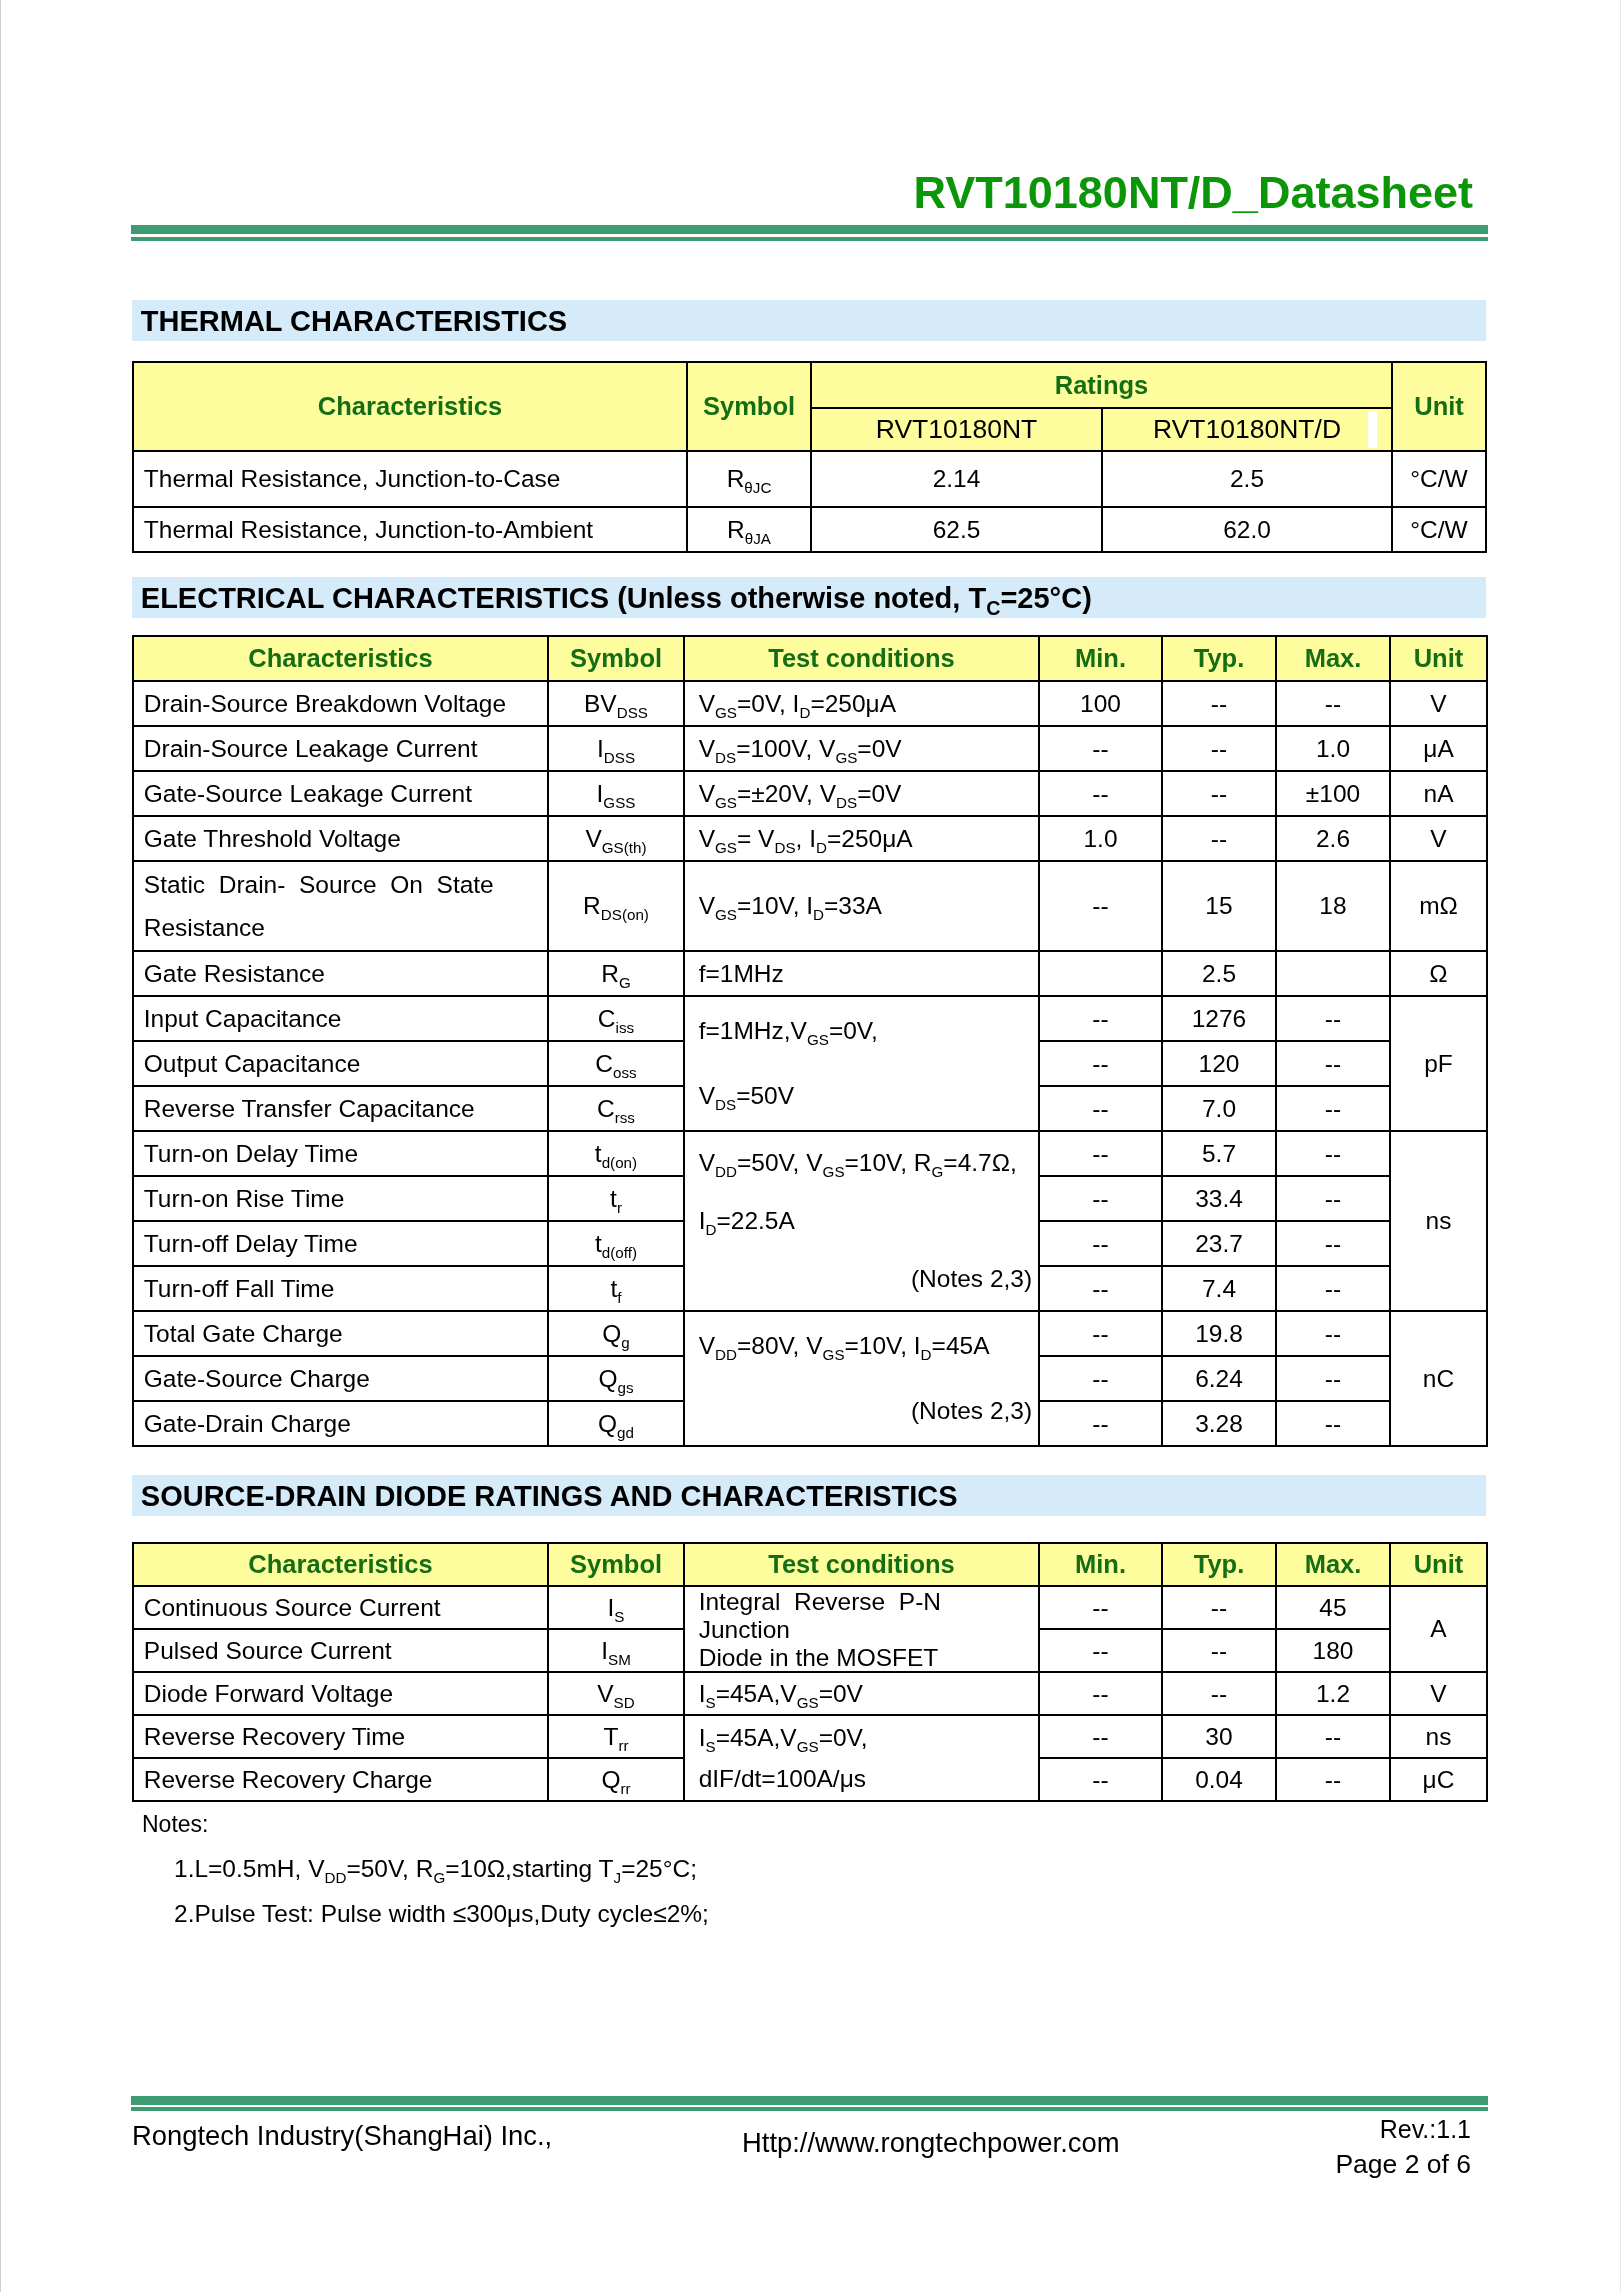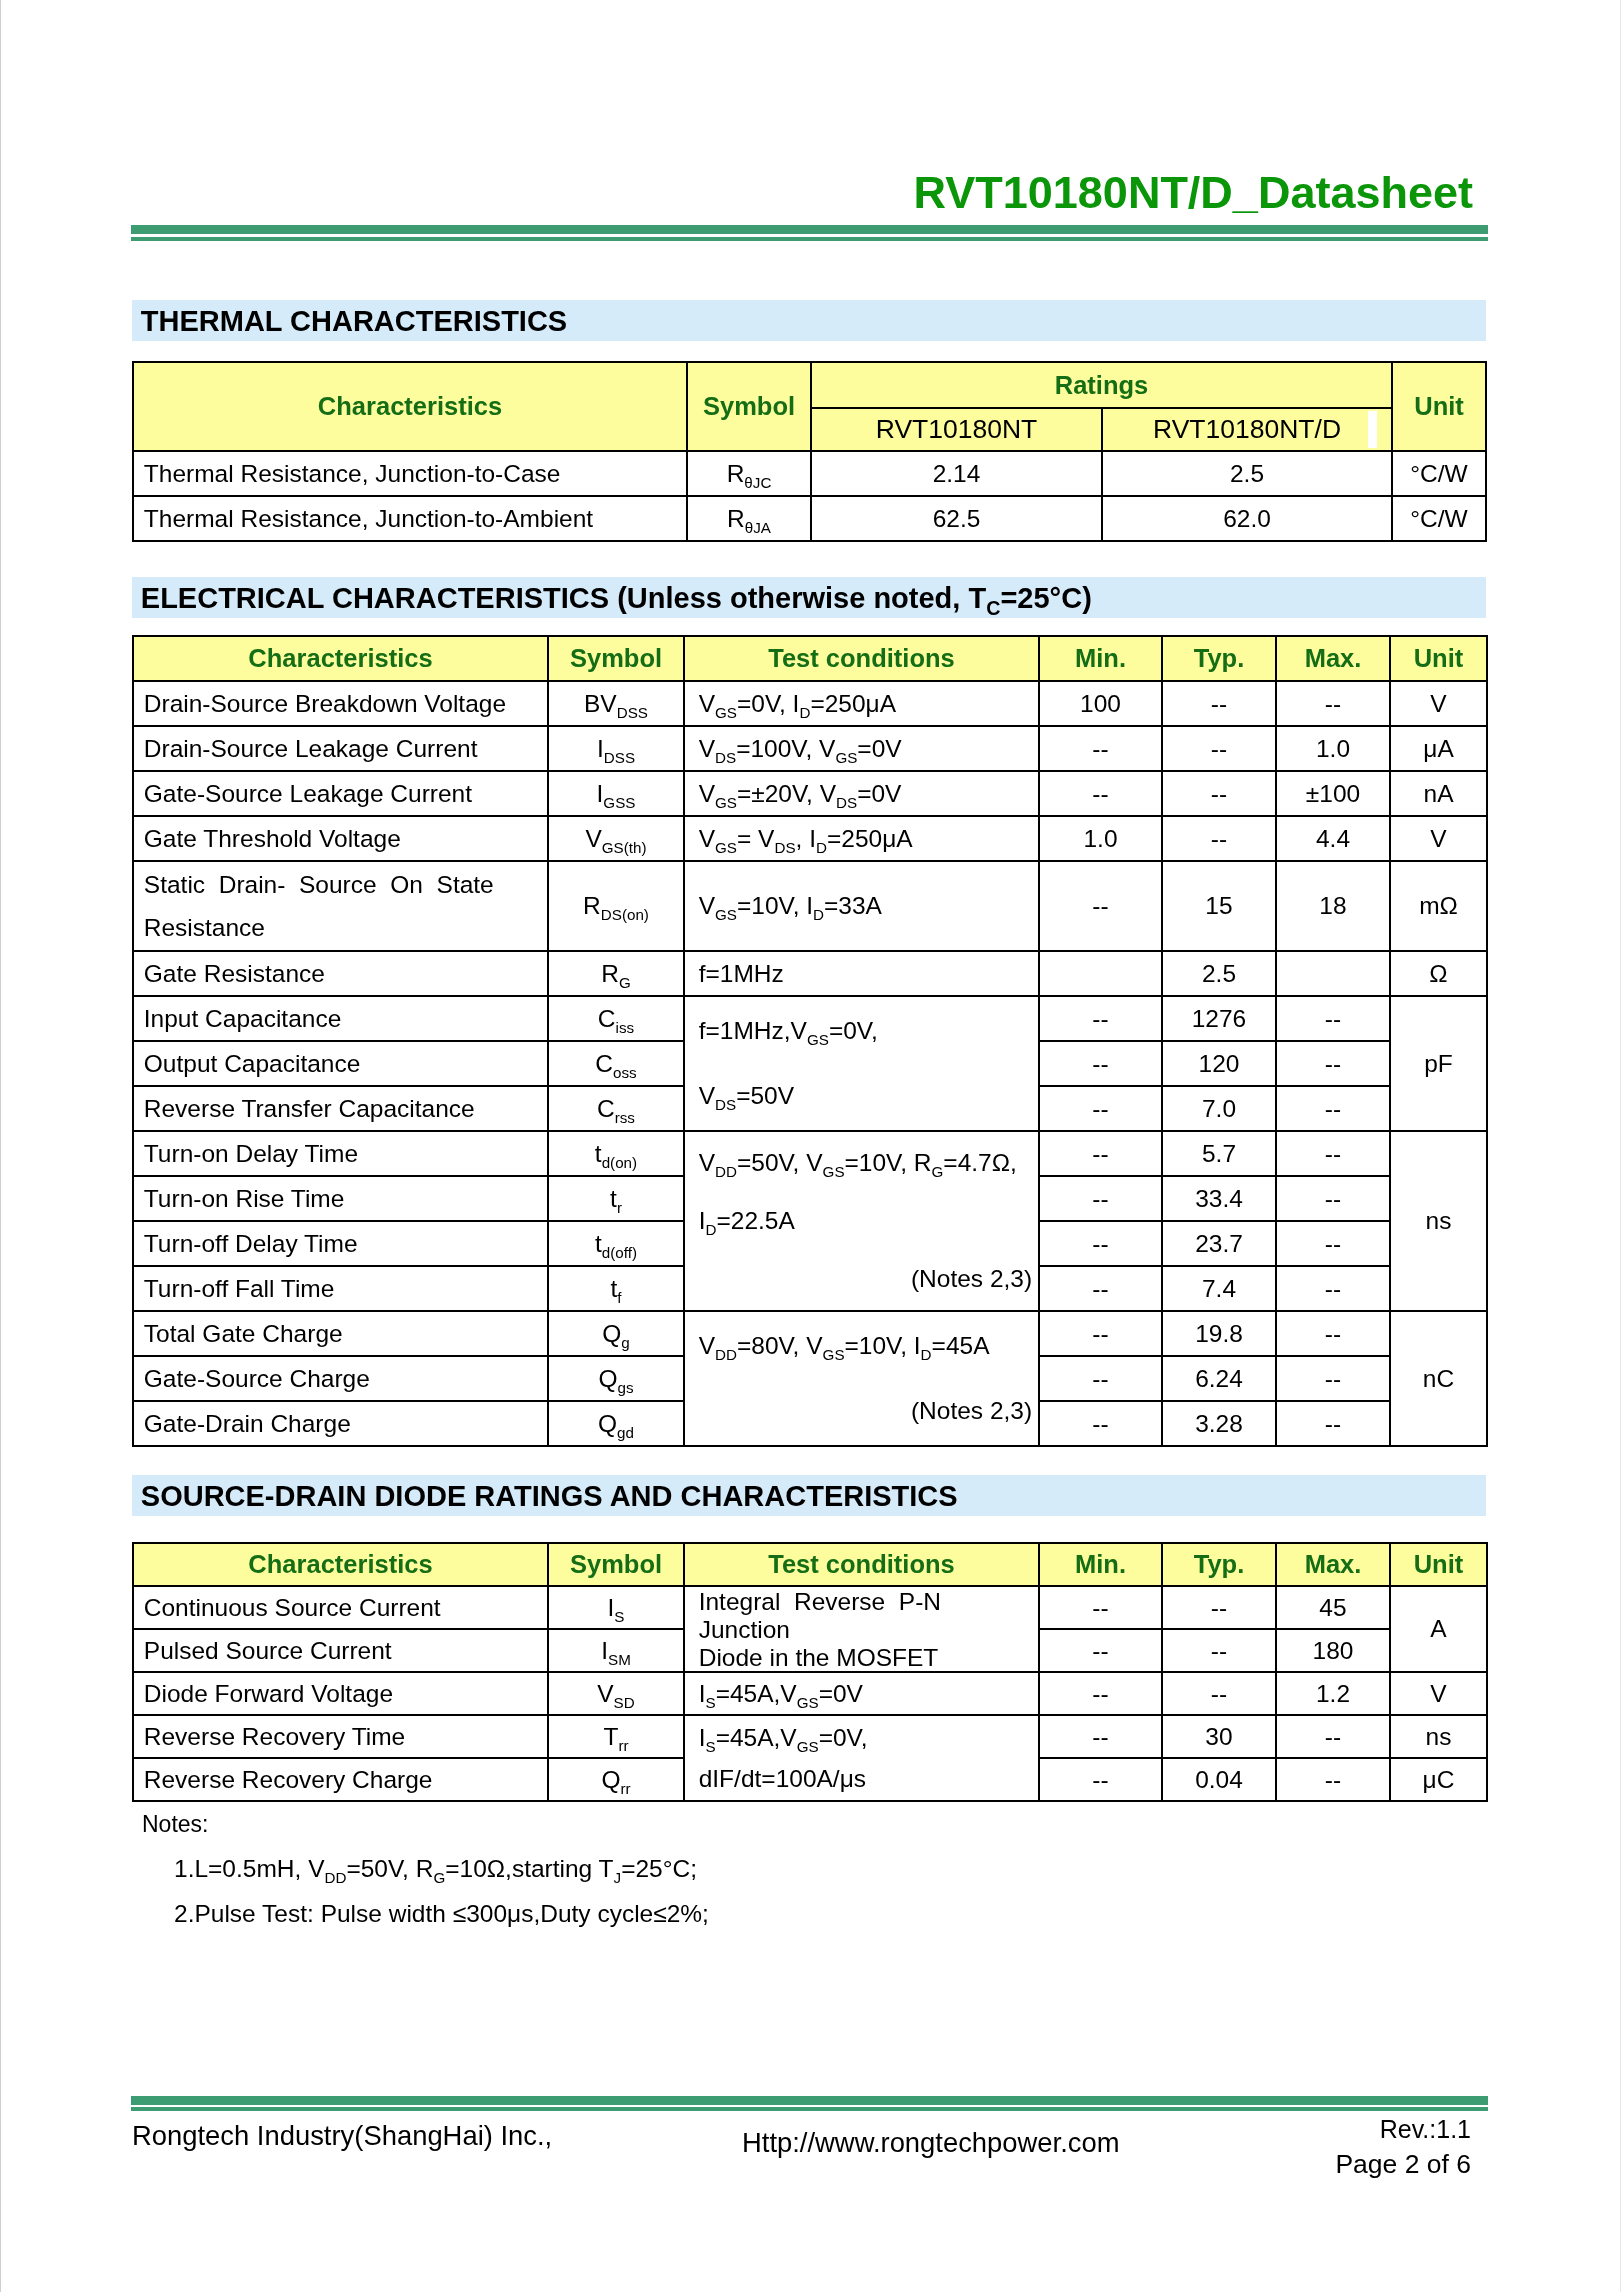--- a/index.html
+++ b/index.html
@@ -91,21 +91,21 @@
         <th colspan="2" class="ghead">Ratings</th>
         <th rowspan="2" class="ghead hb">Unit</th>
       </tr>
       <tr style="height:43px;">
         <th class="model hb">RVT10180NT</th>
         <th class="model hb">
           <span>RVT10180NT/D</span>
           <span class="white-strip"></span>
         </th>
       </tr>
-      <tr style="height:45px;margin-top:36px;">
+      <tr style="height:56px;margin-top:36px;">
         <td class="c-name">Thermal Resistance, Junction-to-Case</td>
         <td class="c-mid">R<sub>θJC</sub></td>
         <td class="c-mid">2.14</td>
         <td class="c-mid">2.5</td>
         <td class="c-mid">°C/W</td>
       </tr>
       <tr style="height:45px;">
         <td class="c-name">Thermal Resistance, Junction-to-Ambient</td>
         <td class="c-mid">R<sub>θJA</sub></td>
         <td class="c-mid">62.5</td>
@@ -166,21 +166,21 @@
         <td class="c-mid">--</td>
         <td class="c-mid">±100</td>
         <td class="c-mid">nA</td>
       </tr>
       <tr class="g" style="height:45px;">
         <td class="c-name">Gate Threshold Voltage</td>
         <td class="c-mid">V<sub>GS(th)</sub></td>
         <td class="c-test">V<sub>GS</sub>= V<sub>DS</sub>, I<sub>D</sub>=250μA</td>
         <td class="c-mid">1.0</td>
         <td class="c-mid">--</td>
-        <td class="c-mid">4.4</td>
+        <td class="c-mid">2.6</td>
         <td class="c-mid">V</td>
       </tr>
       <tr class="g" style="height:90px;">
         <td class="c-name two-line">Static&nbsp; Drain-&nbsp; Source&nbsp; On&nbsp; State<br>Resistance</td>
         <td class="c-mid">R<sub>DS(on)</sub></td>
         <td class="c-test">V<sub>GS</sub>=10V, I<sub>D</sub>=33A</td>
         <td class="c-mid">--</td>
         <td class="c-mid">15</td>
         <td class="c-mid">18</td>
         <td class="c-mid">mΩ</td>

